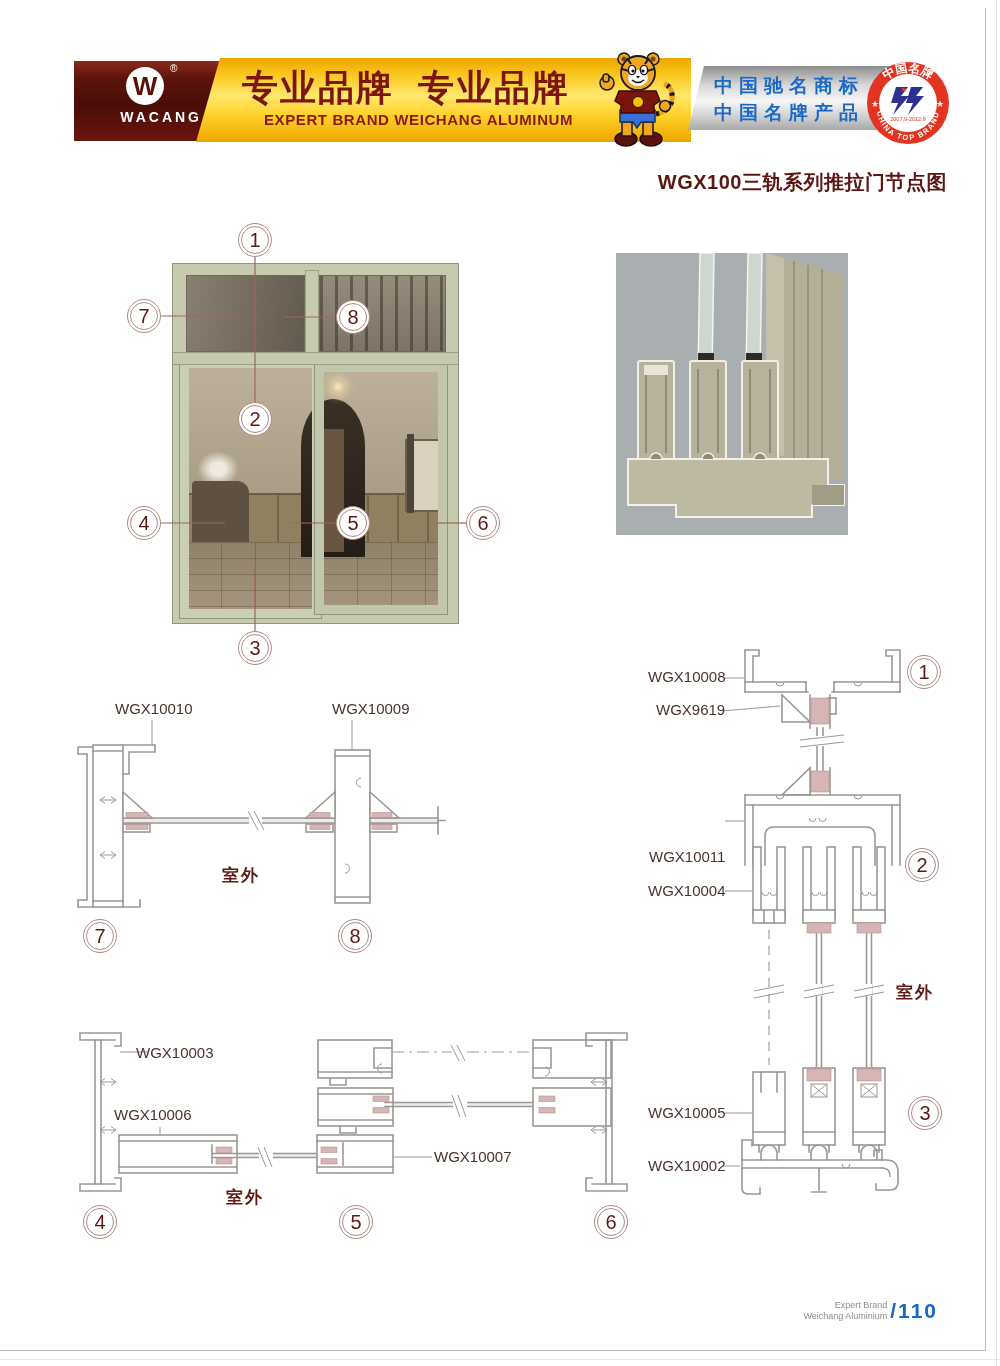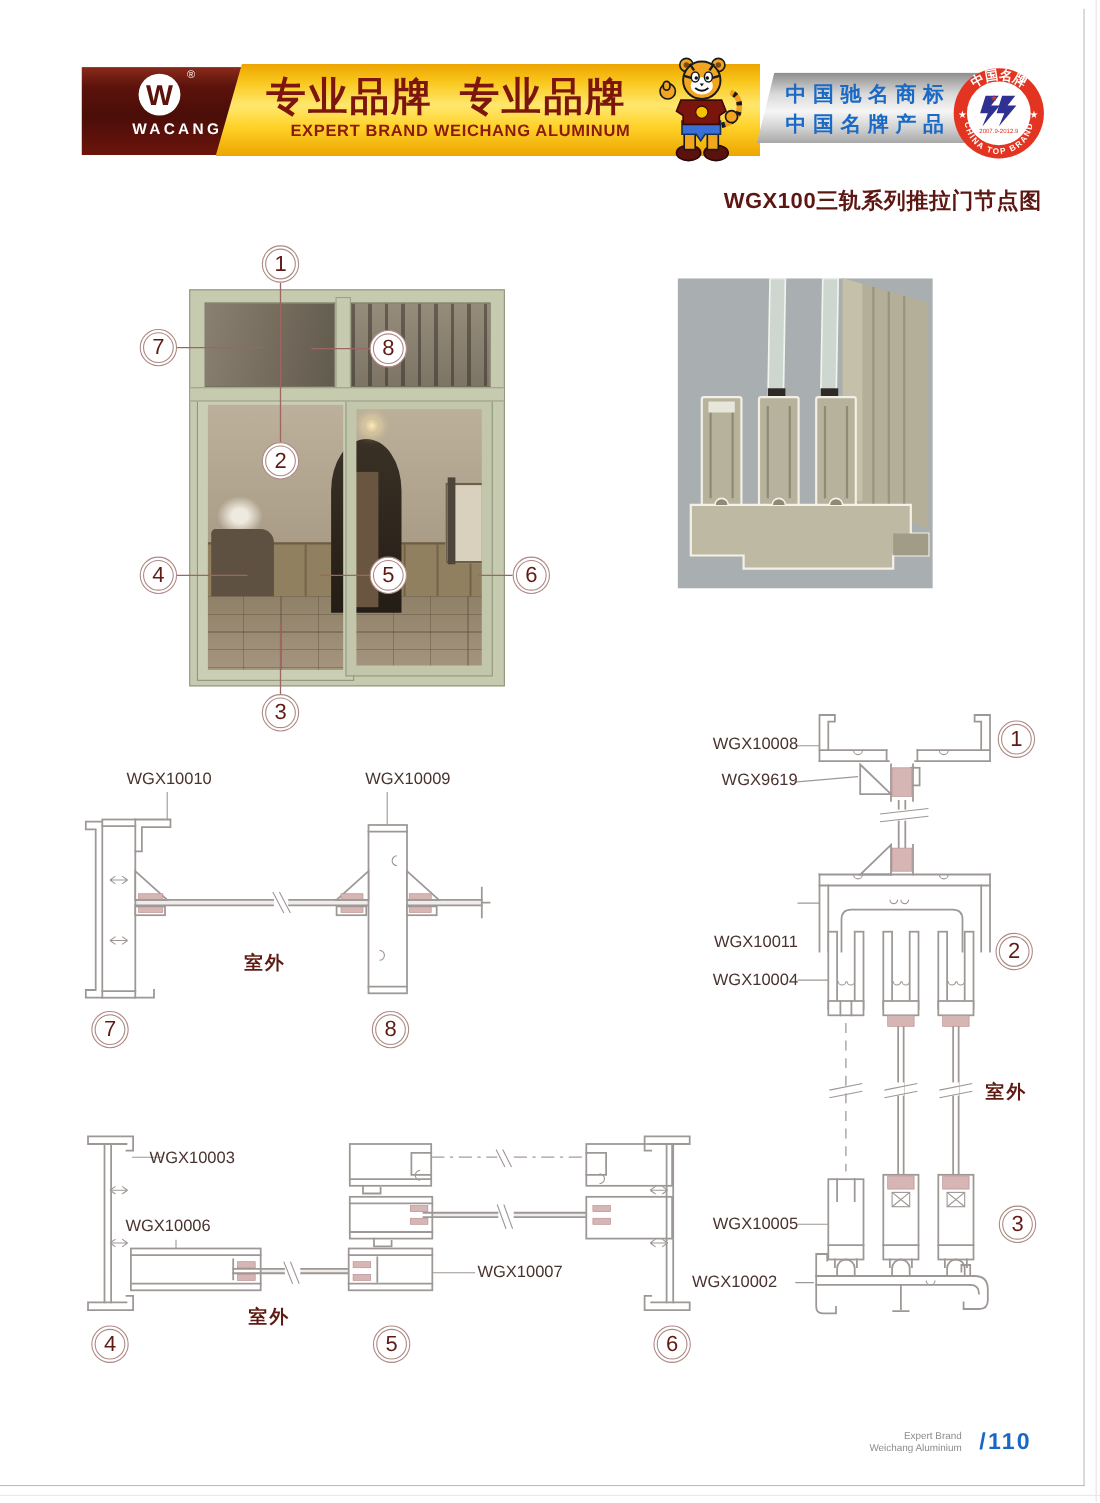--- a/index.html
+++ b/index.html
@@ -83,21 +83,21 @@
   .outdoor{position:absolute;font-size:17px;font-weight:bold;color:#5e1a13;letter-spacing:2px;white-space:nowrap;}
   .tln{stroke:#9d9895;stroke-width:1.6;fill:none;stroke-linecap:square;}
   .thin{stroke:#9d9895;stroke-width:1;fill:none;}
   .pink{fill:#d6b6b4;stroke:#b98f8f;stroke-width:.6;}
   .glassf{fill:#efecec;stroke:none;}
   .gap{fill:#fff;stroke:none;}
   .dashl{stroke:#a89a96;stroke-width:1.2;fill:none;stroke-dasharray:9 7;}
   .dashdot{stroke:#a89a96;stroke-width:1.2;fill:none;stroke-dasharray:12 5 3 5;}
   
   .footer{position:absolute;right:62px;top:1299px;display:flex;align-items:center;}
-  .footer .brand{text-align:right;font-size:9px;color:#8c8c8c;line-height:1.2;margin-right:16px;}
+  .footer .brand{text-align:right;font-size:9px;color:#8c8c8c;line-height:1.2;margin-right:3px;}
   .footer .pageno{font-size:21px;font-weight:bold;color:#1668c4;letter-spacing:2px;}
   .edge-r{position:absolute;left:985px;top:8px;width:1px;height:1343px;background:#bdbdbd;}
   .edge-b{position:absolute;left:0;top:1350px;width:986px;height:1px;background:#bdbdbd;}
   .edge-r2{position:absolute;left:996px;top:0;width:1px;height:1366px;background:#e3e3e3;}
   .edge-b2{position:absolute;left:0;top:1359px;width:1000px;height:1px;background:#e9e9e9;}
 </style>
 </head>
 <body>
 
 <div class="page">
@@ -381,21 +381,21 @@
       <path d="M181,444 L197,457 M197,444 L181,457"></path>
       <rect x="231" y="444" width="16" height="13" fill="#fff"></rect>
       <path d="M231,444 L247,457 M247,444 L231,457"></path>
     </g>
   </svg>
   <div class="plabel" style="left:648px;top:668px;">WGX10008</div>
   <div class="plabel" style="left:656px;top:701px;">WGX9619</div>
   <div class="plabel" style="left:649px;top:812px;margin-top:36px;">WGX10011</div>
   <div class="plabel" style="left:648px;top:882px;">WGX10004</div>
   <div class="plabel" style="left:648px;top:1104px;">WGX10005</div>
-  <div class="plabel" style="left:629px;top:1157px;text-align:right;">WGX10002</div>
+  <div class="plabel" style="left:648px;top:1157px;text-align:right;">WGX10002</div>
   <div class="outdoor" style="left:896px;top:981px;">室外</div>
   <div class="callout" style="left:907px;top:655px;">
       <span>1</span>
     </div>
   <div class="callout" style="left:905px;top:848px;">
       <span>2</span>
     </div>
   <div class="callout" style="left:908px;top:1096px;">
       <span>3</span>
     </div>

